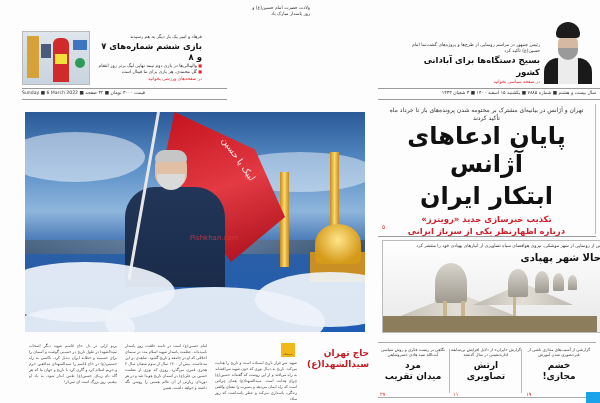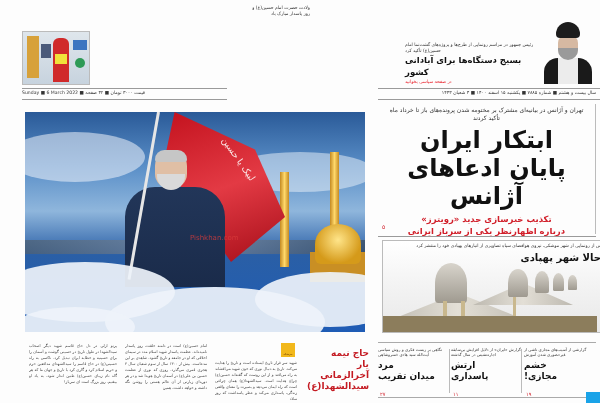--- a/index.html
+++ b/index.html
@@ -32,21 +32,21 @@
   .promo-bullet::before { content: "■ "; color: #e8202a; font-size: 4px; }
   .promo-link { font-size: 4.5px; color: #e8202a; line-height: 8px; }
 
   .promo-right { position: absolute; left: 405px; top: 18px; width: 195px; height: 70px; }
   .raisi-photo { position: absolute; right: 8px; top: 4px; width: 48px; height: 62px; }
   .raisi-photo .turban { position: absolute; left: 12px; top: 0; width: 24px; height: 16px; background: #1c1c1c; border-radius: 12px 12px 4px 4px; }
   .raisi-photo .face { position: absolute; left: 14px; top: 13px; width: 20px; height: 24px; background: #d6b9a2; border-radius: 8px 8px 10px 10px; }
   .raisi-photo .beard { position: absolute; left: 14px; top: 26px; width: 20px; height: 12px; background: #9a9a9a; border-radius: 0 0 10px 10px; }
   .raisi-photo .robe { position: absolute; left: 0; top: 36px; width: 48px; height: 26px; background: #1a1a1a; border-radius: 14px 14px 0 0; }
   .raisi-photo .robe-in { position: absolute; left: 14px; top: 36px; width: 20px; height: 26px; background: #ececec; }
-  .promo-right-text { position: absolute; left: 0; top: 24px; width: 135px; direction: rtl; text-align: left; }
+  .promo-right-text { position: absolute; left: 0; top: 24px; width: 135px; direction: rtl; text-align: right; }
   .pr-kicker { font-size: 4.5px; color: #333; line-height: 6px; }
   .pr-title { font-size: 8.5px; font-weight: bold; color: #111; line-height: 12px; }
   .pr-link { font-size: 4.5px; color: #e8202a; line-height: 8px; }
 
   .dateline { position: absolute; top: 88px; height: 10px; font-size: 4.6px; line-height: 10px; color: #333; }
   .dateline-left { left: 22px; width: 145px; }
   .dateline-right { left: 378px; width: 222px; direction: rtl; text-align: right; padding-right: 4px; }
   .rule { position: absolute; height: 1px; background: #9a9a9a; }
 
   
@@ -78,21 +78,21 @@
            background: linear-gradient(180deg,#ffffff 0%,#f4f4f4 45%,#e8e8e8 100%); }
   .drone-kicker { position: absolute; right: 4px; top: 2px; width: 206px; direction: rtl; text-align: right; font-size: 4.5px; color: #333; line-height: 6px; }
   .drone-title { position: absolute; right: 6px; top: 11px; direction: rtl; font-size: 10px; font-weight: bold; color: #111; }
   .uav { position: absolute; background: linear-gradient(180deg,#d8d4cc,#9f9a90); border-radius: 50% 50% 10% 10%; }
   .uav-wing { position: absolute; background: linear-gradient(90deg,#bdb9b0,#e3dfd6,#bdb9b0); clip-path: polygon(0 100%,50% 0,100% 100%); }
   .stand { position: absolute; background: #c9b88e; }
   .ground { position: absolute; left: 0; bottom: 0; width: 214px; height: 16px; background: #8c7d5c; }
 
   
   .teasers { position: absolute; left: 378px; top: 342px; width: 218px; height: 56px; border-top: 1px solid #aaa; border-bottom: 1px solid #aaa; }
-  .teaser { position: absolute; top: 4px; width: 70px; height: 50px; direction: rtl; text-align: left; }
+  .teaser { position: absolute; top: 4px; width: 70px; height: 50px; direction: rtl; text-align: center; }
   .teaser-kicker { font-size: 4px; line-height: 5px; color: #333; }
   .teaser-title { font-size: 9px; font-weight: bold; color: #111; line-height: 11px; margin-top: 3px; }
   .teaser-page { position: absolute; left: 2px; bottom: 0; font-size: 5px; color: #d11f2a; }
   .teaser-sep { position: absolute; top: 6px; width: 1px; height: 44px; background: #bbb; }
 
   
   .col-story { position: absolute; left: 25px; top: 340px; width: 345px; height: 60px; }
   .story-title { position: absolute; left: 282px; top: 8px; width: 62px; direction: rtl; text-align: right; color: #c41a22; font-weight: bold; font-size: 9px; line-height: 11px; }
   .badge { position: absolute; left: 256px; top: 3px; width: 14px; height: 14px; background: #f2b81b; }
   .badge-label { position: absolute; left: 0; bottom: 1px; width: 14px; font-size: 2.5px; text-align: center; color: #6a3a00; }
@@ -108,20 +108,27 @@
     <div class="logo-tagline">ولادت حضرت امام حسین(ع) و روز پاسدار مبارک باد</div>
 
     <div class="promo-left">
       <div class="promo-thumb">
         <div class="t1"></div>
           <div class="t5"></div>
           <div class="t2"></div>
           <div class="t3"></div>
           <div class="t4"></div>
           <div class="t6"></div>
+      </div>
+      <div class="promo-text">
+        <div class="promo-kicker">فرهاد و امیر یک بار دیگر به هم رسیدند</div>
+        <div class="promo-title">بازی ششم شماره‌های ۷ و ۸</div>
+        <div class="promo-bullet">والیبالی‌ها در بازی دوم نیمه نهایی لیگ برتر روز انتقام</div>
+        <div class="promo-bullet">گل محمدی، هر بازی برای ما فینال است</div>
+        <div class="promo-link">در صفحه‌های ورزشی بخوانید</div>
       </div>
     </div>
 
     <div class="promo-right">
       <div class="raisi-photo">
         <div class="robe"></div>
           <div class="robe-in"></div>
           <div class="face"></div>
           <div class="beard"></div>
           <div class="turban"></div>
@@ -158,22 +165,22 @@
     <div class="pole"></div>
     <div class="watermark">Pishkhan.com</div>
     <div class="cloud" style="left:-30px;top:150px;width:180px;height:60px;"></div>
     <div class="cloud" style="left:80px;top:175px;width:220px;height:70px;"></div>
     <div class="cloud" style="left:230px;top:160px;width:150px;height:55px;"></div>
     <div class="cloud" style="left:-10px;top:195px;width:120px;height:40px;"></div>
   </div>
 
   <div class="lead">
     <div class="lead-kicker">تهران و آژانس در بیانیه‌ای مشترک بر مختومه شدن پرونده‌های باز تا خرداد ماه تأکید کردند</div>
+    <div class="lead-title" style="margin-top:0">پایان ادعاهای آژانس</div>
     <div class="lead-title">ابتکار ایران</div>
-    <div class="lead-title" style="margin-top:0">پایان ادعاهای آژانس</div>
     <div class="lead-sub">تکذیب خبرسازی جدید «رویترز»</div>
     <div class="lead-sub" style="margin-top:0">درباره اظهارنظر یکی از سرباز ایرانی</div>
     <div class="lead-page">۵</div>
   </div>
   <div class="rule" style="left:378px;top:236px;width:218px;"></div>
 
   <div class="drone">
     <div class="drone-kicker">پس از رونمایی از شهر موشکی، نیروی هوافضای سپاه تصاویری از انبارهای پهپادی خود را منتشر کرد</div>
     <div class="drone-title">حالا شهر پهپادی</div>
     <div class="uav-wing" style="left:0;top:52px;width:150px;height:30px;"></div>
@@ -193,36 +200,35 @@
     <div class="teaser" style="left:146px;">
       <div class="teaser-kicker">گزارشی از آسیب‌های مجازی ناشی از غیرحضوری شدن آموزش</div>
       <div class="teaser-title" style="color:#111">خشم</div>
       <div class="teaser-title" style="margin-top:0">مجازی!</div>
       <div class="teaser-page">۱۹</div>
     </div>
     <div class="teaser-sep" style="left:143px;"></div>
     <div class="teaser" style="left:73px;">
       <div class="teaser-kicker">گزارش «ایران» از دلایل افزایش بی‌سابقه اجاره‌نشینی در سال گذشته</div>
       <div class="teaser-title">ارتش</div>
-      <div class="teaser-title" style="margin-top:0">پاسداری</div>
+      <div class="teaser-title" style="margin-top:0">تصاویری</div>
       <div class="teaser-page">۱۱</div>
     </div>
     <div class="teaser-sep" style="left:71px;"></div>
     <div class="teaser" style="left:0px;">
       <div class="teaser-kicker">نگاهی بر زیست فکری و روش سیاسی آیت‌الله سید هادی خسروشاهی</div>
       <div class="teaser-title">مرد</div>
       <div class="teaser-title" style="margin-top:0">میدان تقریب</div>
       <div class="teaser-page">۲۷</div>
     </div>
   </div>
 
   <div class="col-story">
     <div class="story-title">
-      <div>حاج نیمه</div>
-      <div>یار آخرالزمانی</div>
+      <div>حاج تهران</div>
       <div>سیدالشهدا(ع)</div>
     </div>
     <div class="badge">
       <div class="badge-label">سرمقاله</div>
     </div>
     <div class="col" style="left:190px;top:20px;height:40px;width:82px;">شهید سر فراز تاریخ ایستاده است و تاریخ را هدایت می‌کند. تاریخ به دنبال نوری که خون شهید می‌افشاند به راه می‌افتد و از این روست که گفته‌اند حسین(ع) چراغ هدایت است. سیدالشهدا(ع) همان چراغی است که راه ایمان می‌دهد و بصیرت را معنای واقعی زندگی، پاسداری می‌کند و عطر پاسداشت که روز میلاد</div>
     <div class="col" style="left:100px;width:82px;">امام حسین(ع) است در دامنه خلقت، روز پاسدار نامیده‌اند. عظمت پاسدار شهید اسلام مدد در سیمای اخلاقی که او در جامعه و تاریخ گشود. شاهدی بر این مدعاست. بیش از ۱۳۰۰ سال از سوم شعبان سال ۴ هجری قمری می‌گذرد. روزی که نوری از عظمت حسین بن علی(ع) در آسمان تاریخ هویدا شد و در هر دوره‌ای زیارتی از آن عالم هستی را روشن نگه داشته و خواهد داشت، همین</div>
     <div class="col" style="left:4px;width:88px;">پرتو ازلی در دل حاج قاسم شهید دیگر اصحاب سیدالشهدا در طول تاریخ در حسینی گوشت و آسمان را برای حسینیه و خطابه ایران تبدیل کرد. ناکسی به راه حسینی(ع) در حاج قاسم را سیدالشهدای مدافعین حرم و حریم اسلام کرد و گاری کرد با تاریخ و جهان ما که هر گاه نام زیبای حسین(ع) طنین انداز شود، به یاد او بیفتیم. روز بزرگ است ای سرباز!</div>
   </div>
 

